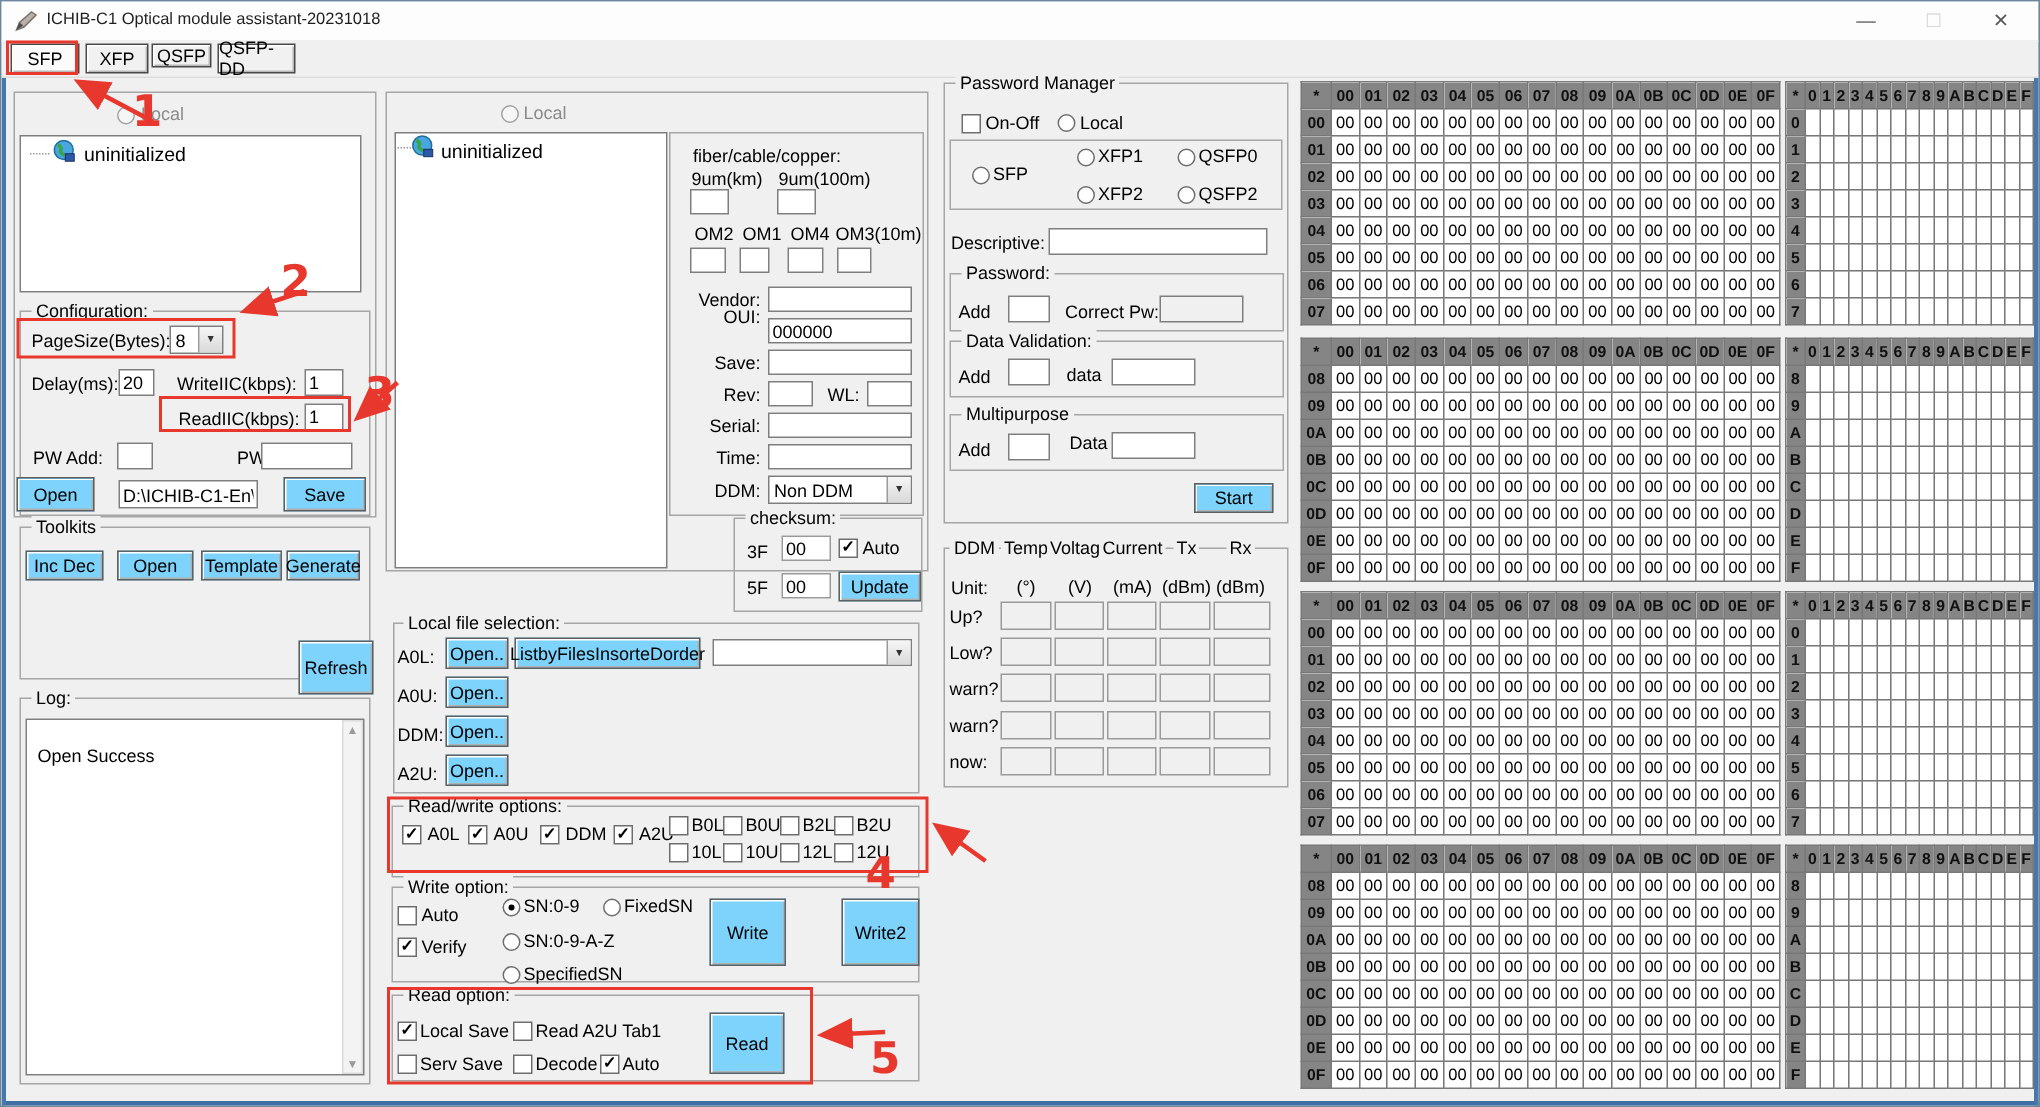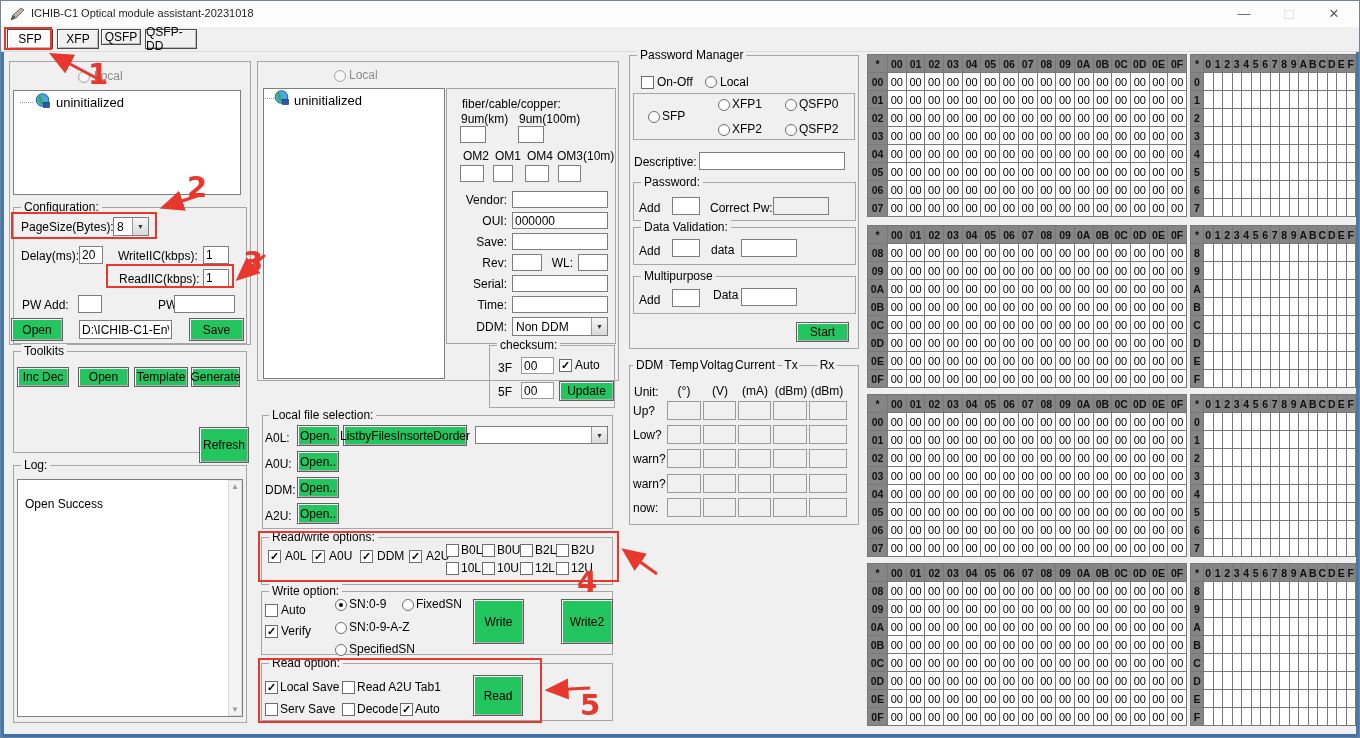--- a/index.html
+++ b/index.html
@@ -20,21 +20,21 @@
   .grp{position:absolute;border:1px solid #a6a6a6;box-sizing:border-box;}
   .grp-label{position:absolute;background:#f0f0f0;padding:0 3px;white-space:nowrap;font-size:12px;z-index:2;}
   .txt{position:absolute;white-space:nowrap;font-size:12px;}
   .txt.gray{color:#8a8a8a;}
   .txt.r{text-align:right;}
   .txt.ctr{transform:translateX(-50%);}
   .sunken{position:absolute;background:#fff;border:1px solid #7e7e7e;box-sizing:border-box;}
   .input{position:absolute;background:#fff;border:1px solid #7e7e7e;font-family:"Liberation Sans",sans-serif;
          font-size:12px;padding:0 2px;box-sizing:border-box;outline:none;}
   .input.gray{background:#f0f0f0;}
-  .btn{position:absolute;background:#22c55e;border:1px solid #5f5f5f;box-sizing:border-box;
+  .btn{position:absolute;background:#7dd3fc;border:1px solid #5f5f5f;box-sizing:border-box;
        box-shadow:inset 1px 1px 0 #fff, inset -1px -1px 0 #b0b0b0;
        display:flex;align-items:center;justify-content:center;font-size:12px;white-space:nowrap;cursor:default;text-align:right;}
   .cb{position:absolute;width:13px;height:13px;background:#fff;border:1px solid #6d6d6d;box-sizing:border-box;
       font-size:11px;line-height:10px;text-align:center;}
   .cb.on::before{content:"\2713";font-weight:bold;color:#000;}
   .radio{position:absolute;width:12px;height:12px;border-radius:50%;background:#fff;border:1px solid #6d6d6d;box-sizing:border-box;}
   .radio.on::before{content:"";position:absolute;left:3px;top:3px;width:4px;height:4px;border-radius:50%;background:#000;}
   .radio.dis{border-color:#a3a3a3;background:#f6f6f6;}
   .combo{position:absolute;background:#fff;border:1px solid #7e7e7e;box-sizing:border-box;display:flex;align-items:center;}
   .cval{flex:1;padding:0 3px;font-size:12px;overflow:hidden;white-space:nowrap;}
@@ -152,21 +152,21 @@
   <div class="txt" style="left:494px;top:148px;">OM1</div>
   <div class="txt" style="left:526px;top:148px;">OM4</div>
   <div class="txt" style="left:556px;top:148px;">OM3(10m)</div>
   <input class="input" style="left: 459px; top: 164px; width: 24px; height: 17px;">
   <input class="input" style="left: 492px; top: 164px; width: 20px; height: 17px;">
   <input class="input" style="left: 524px; top: 164px; width: 24px; height: 17px;">
   <input class="input" style="left: 557px; top: 164px; width: 23px; height: 17px;">
 
   <div class="txt r" style="left:446px;top:192px;width:60px;">Vendor:</div>
   <input class="input" style="left: 511px; top: 190px; width: 96px; height: 17px;" value="">
-  <div class="txt r" style="left:446px;top:213px;width:60px;">OUI:</div>
+  <div class="txt r" style="left:446px;top:203px;width:60px;">OUI:</div>
   <input class="input" style="left: 511px; top: 211px; width: 96px; height: 17px;" value="000000">
   <div class="txt r" style="left:446px;top:234px;width:60px;">Save:</div>
   <input class="input" style="left: 511px; top: 232px; width: 96px; height: 17px;" value="">
   <div class="txt r" style="left:446px;top:255px;width:60px;">Rev:</div>
   <input class="input" style="left: 511px; top: 253px; width: 30px; height: 17px;" value="">
   <div class="txt r" style="left:545px;top:255px;width:27px;">WL:</div>
   <input class="input" style="left: 577px; top: 253px; width: 30px; height: 17px;" value="">
   <div class="txt r" style="left:446px;top:276px;width:60px;">Serial:</div>
   <input class="input" style="left: 511px; top: 274px; width: 96px; height: 17px;" value="">
   <div class="txt r" style="left:446px;top:297px;width:60px;">Time:</div>

